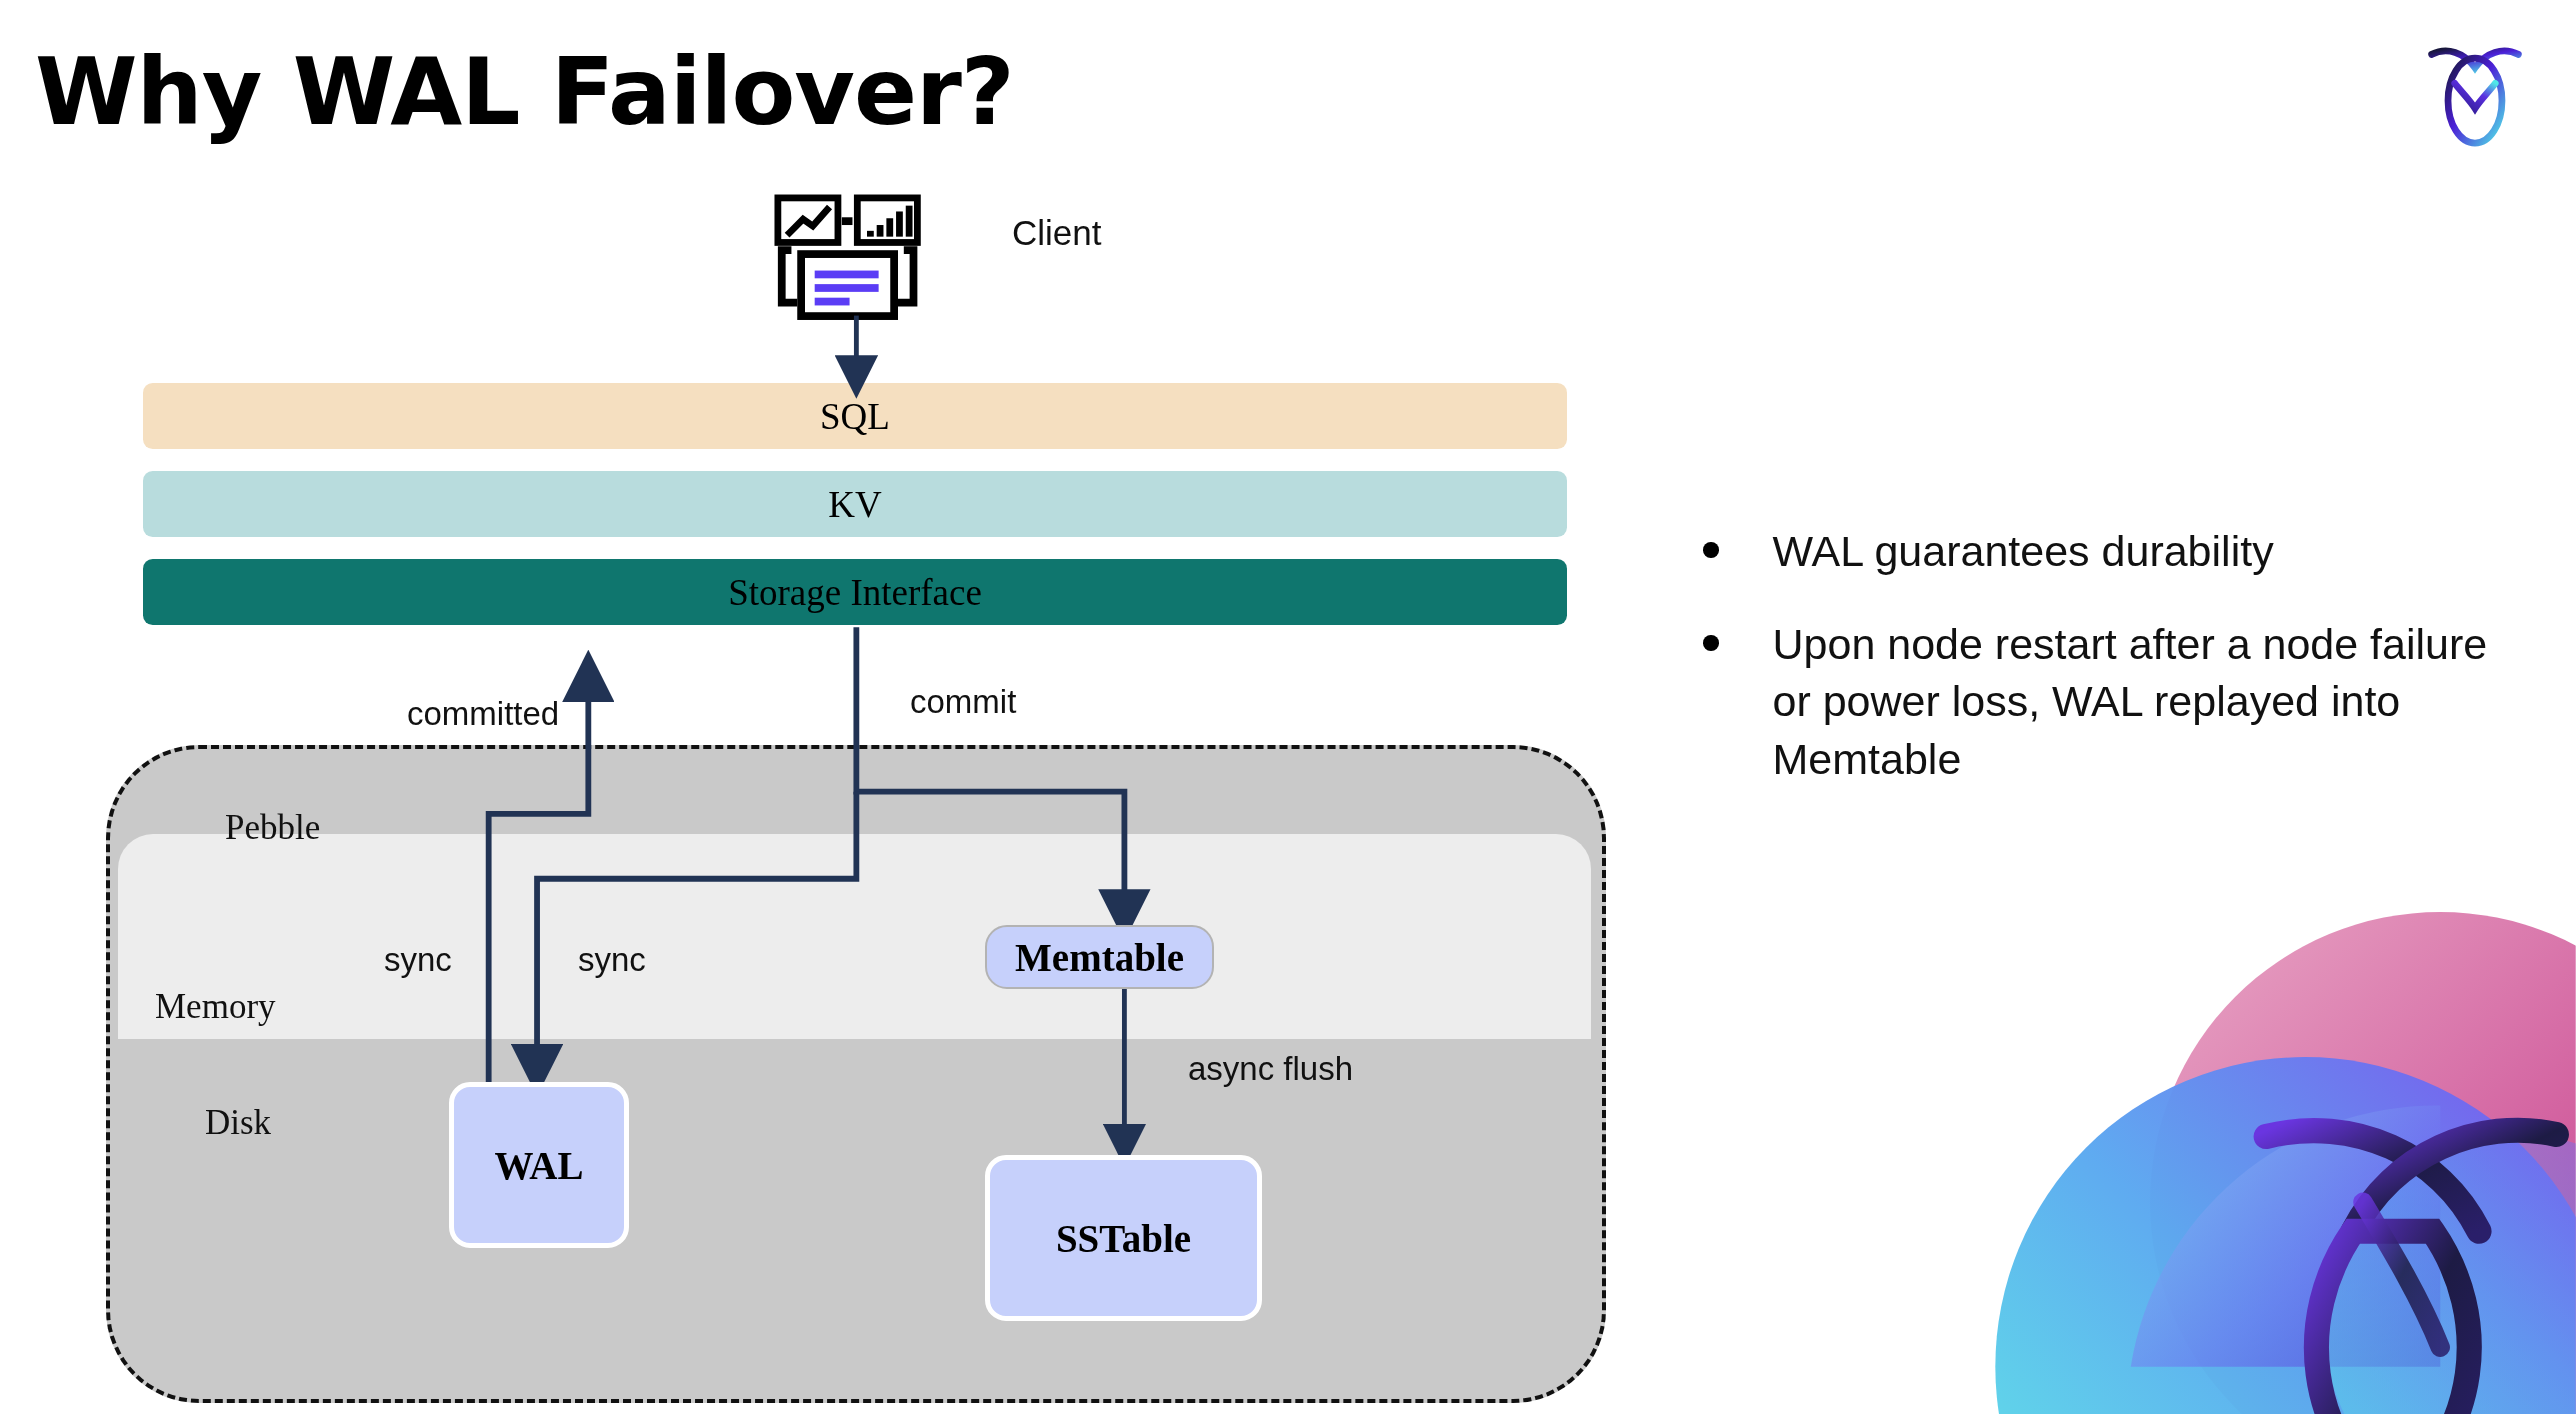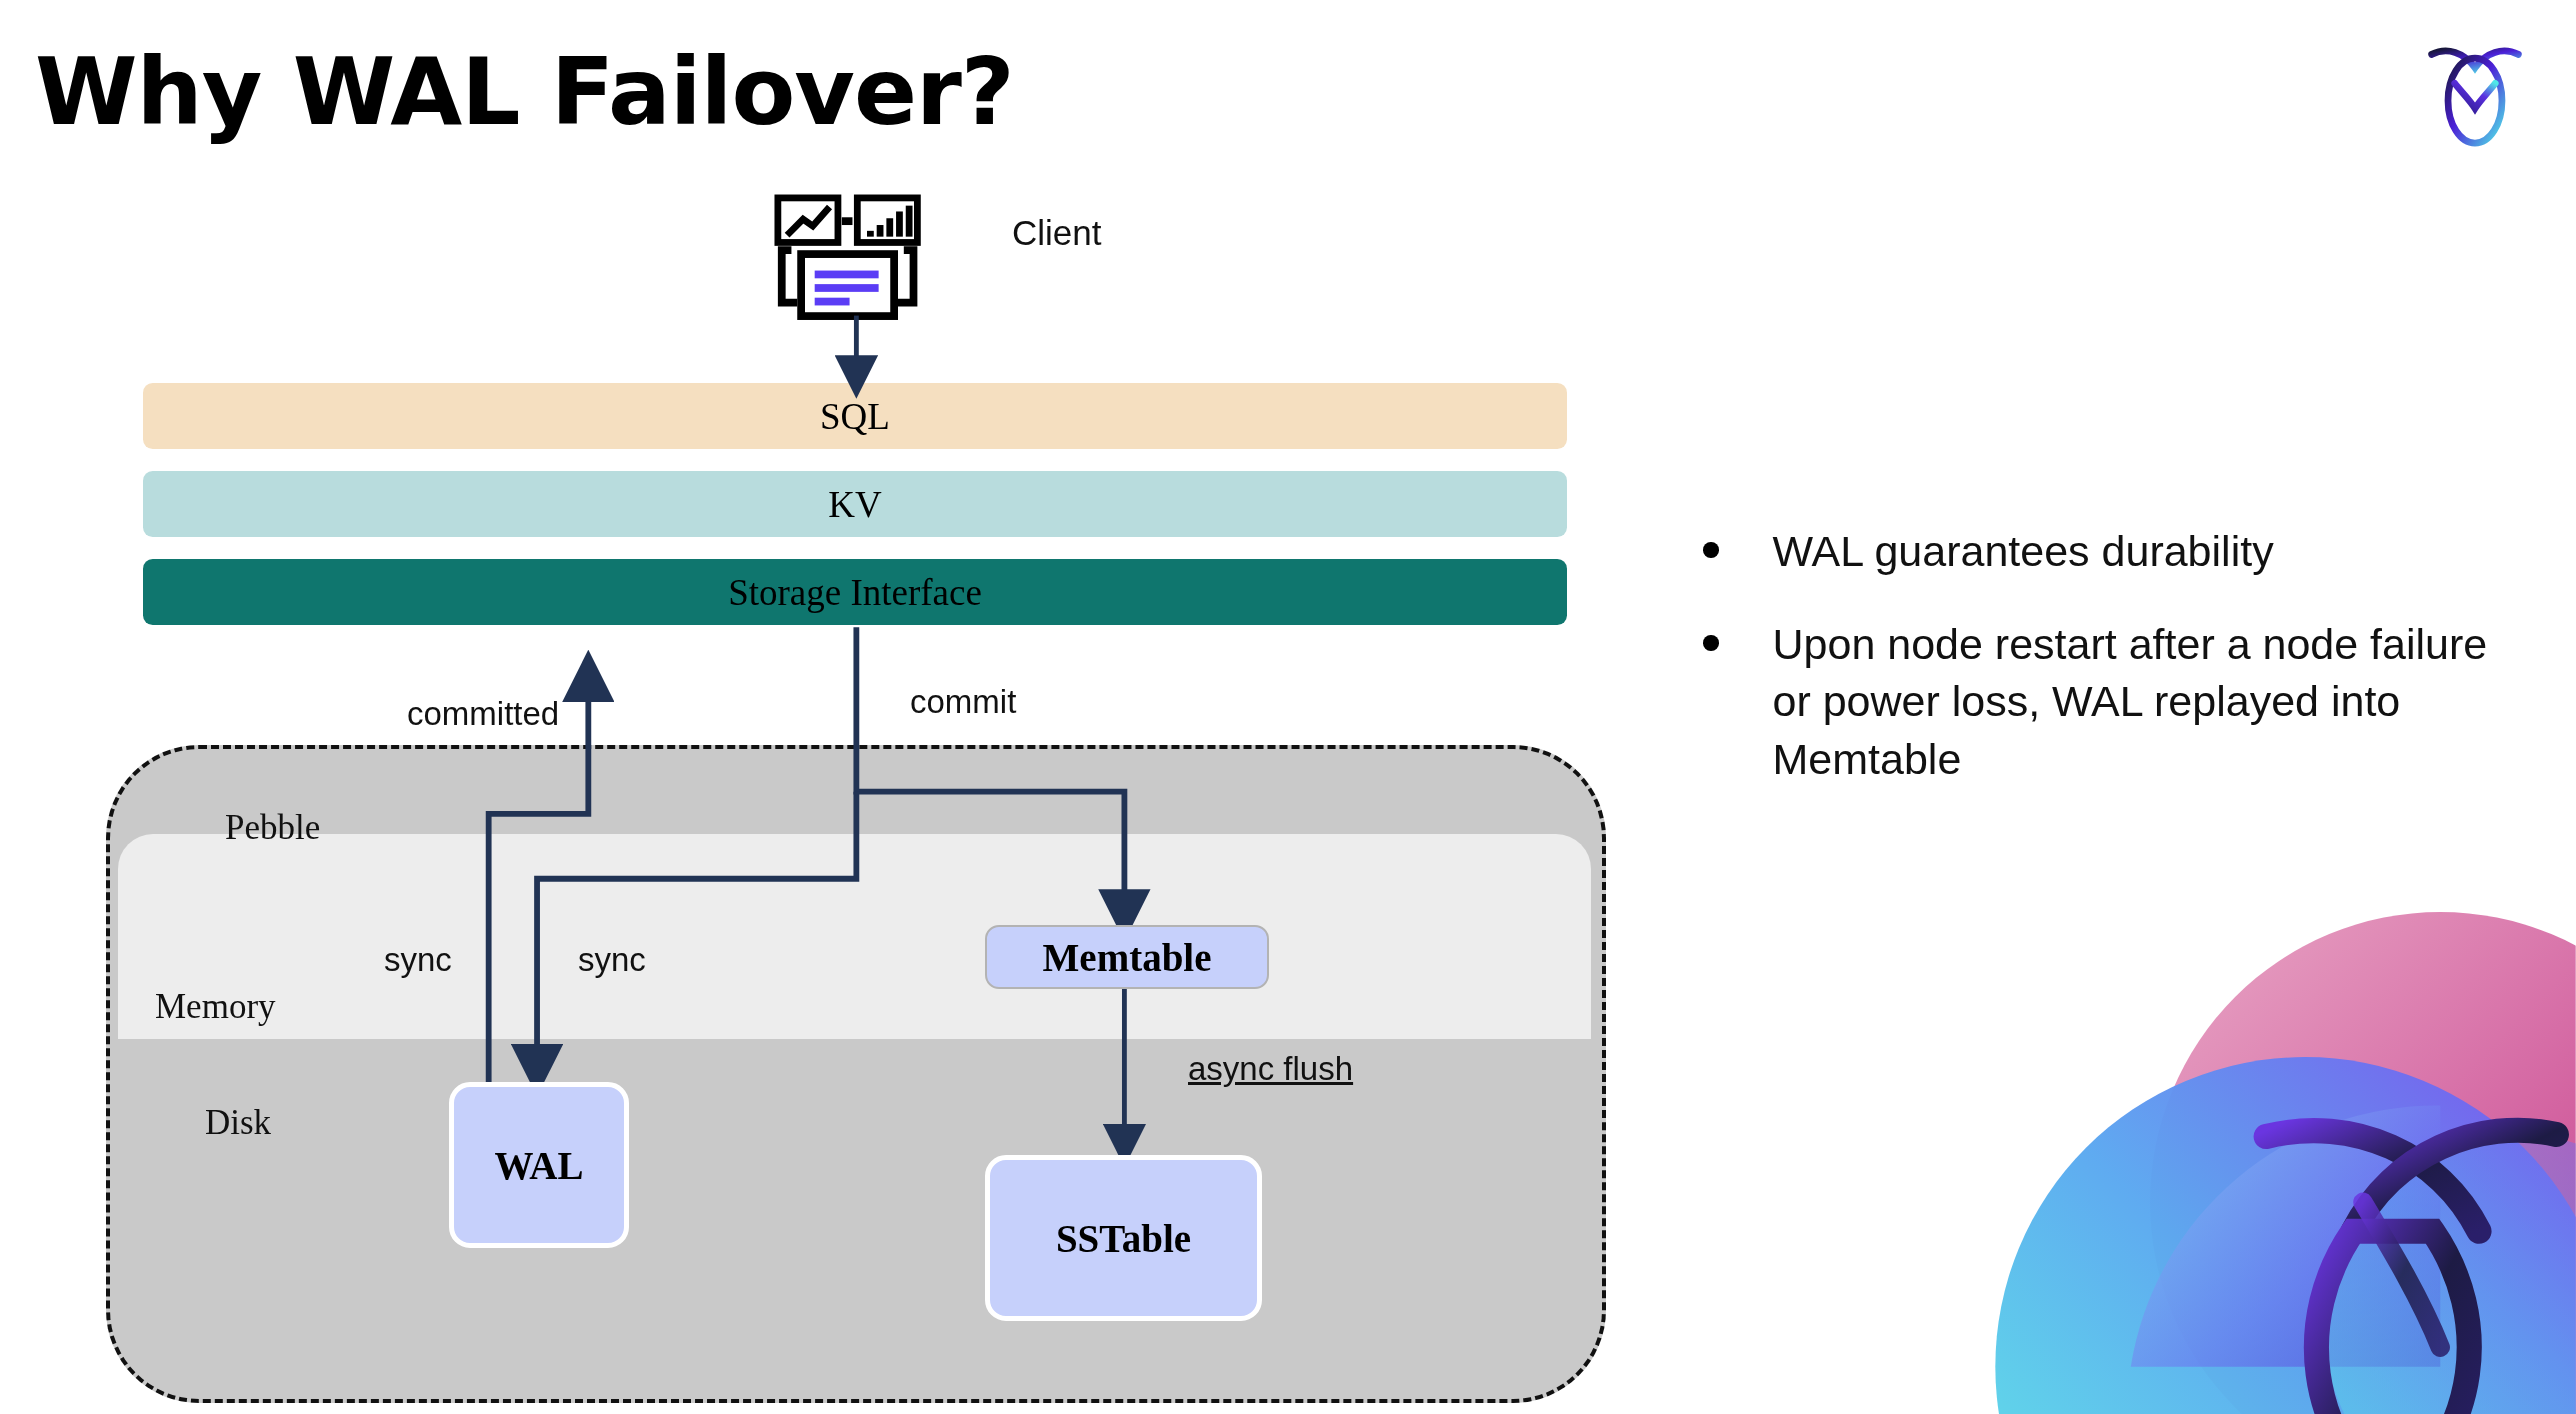--- a/index.html
+++ b/index.html
@@ -76,22 +76,22 @@
     position: absolute;
     background: #c6d0fb;
     display: flex; align-items: center; justify-content: center;
     font-family: "Liberation Serif", serif;
     font-weight: 700;
     font-size: 39px;
     color: #000;
     text-align: center;
   }
   #node-memtable {
-    left: 985px; top: 925px; width: 284px; height: 64px;
-    border: 2.9px solid #b3b3b3; border-radius: 14px;
+    left: 985px; top: 925px; width: 229px; height: 64px;
+    border: 2.9px solid #b3b3b3; border-radius: 22px;
   }
   #node-wal {
     left: 449px; top: 1082px; width: 180px; height: 166px;
     border: 5.8px solid #ffffff; border-radius: 21px;
   }
   #node-sstable {
     left: 985px; top: 1155px; width: 277px; height: 166px;
     border: 5.8px solid #ffffff; border-radius: 21px;
   }
 
@@ -101,21 +101,21 @@
     font-family: "Liberation Sans", sans-serif;
     font-size: 33px;
     color: #111;
     white-space: nowrap;
   }
   #lbl-client      { left: 1012px; top: 213px; font-size: 35px; }
   #lbl-committed   { left: 407px;  top: 695px; }
   #lbl-commit      { left: 910px;  top: 683px; }
   #lbl-sync-1      { left: 384px;  top: 941px; }
   #lbl-sync-2      { left: 578px;  top: 941px; }
-  #lbl-asyncflush  { left: 1188px; top: 1050px; text-decoration: underline; }
+  #lbl-asyncflush  { left: 1188px; top: 1050px; }
 
   
   #client-icon { position: absolute; left: 774px; top: 194px; width: 155px; height: 126px; }
 
   
   #arrows { position: absolute; left: 0; top: 0; width: 1645px; height: 1415px; }
 
   
   #bullets {
     position: absolute; left: 1703px; top: 523px; width: 803px;

